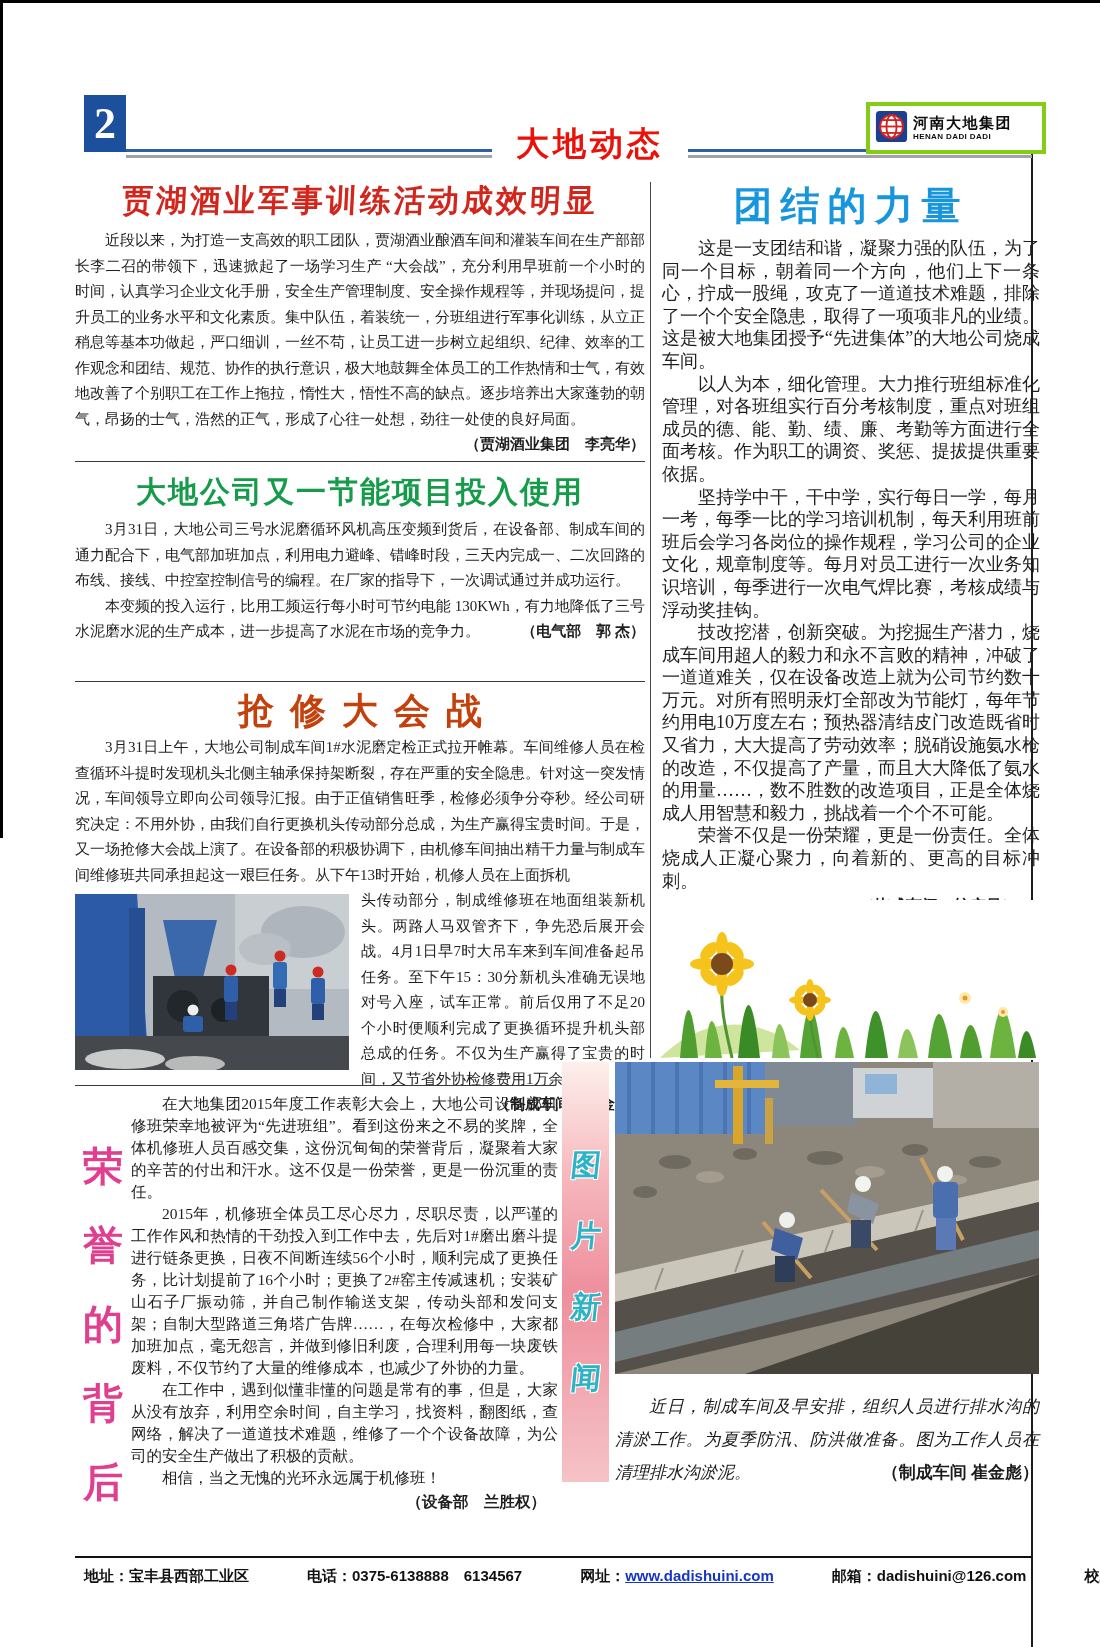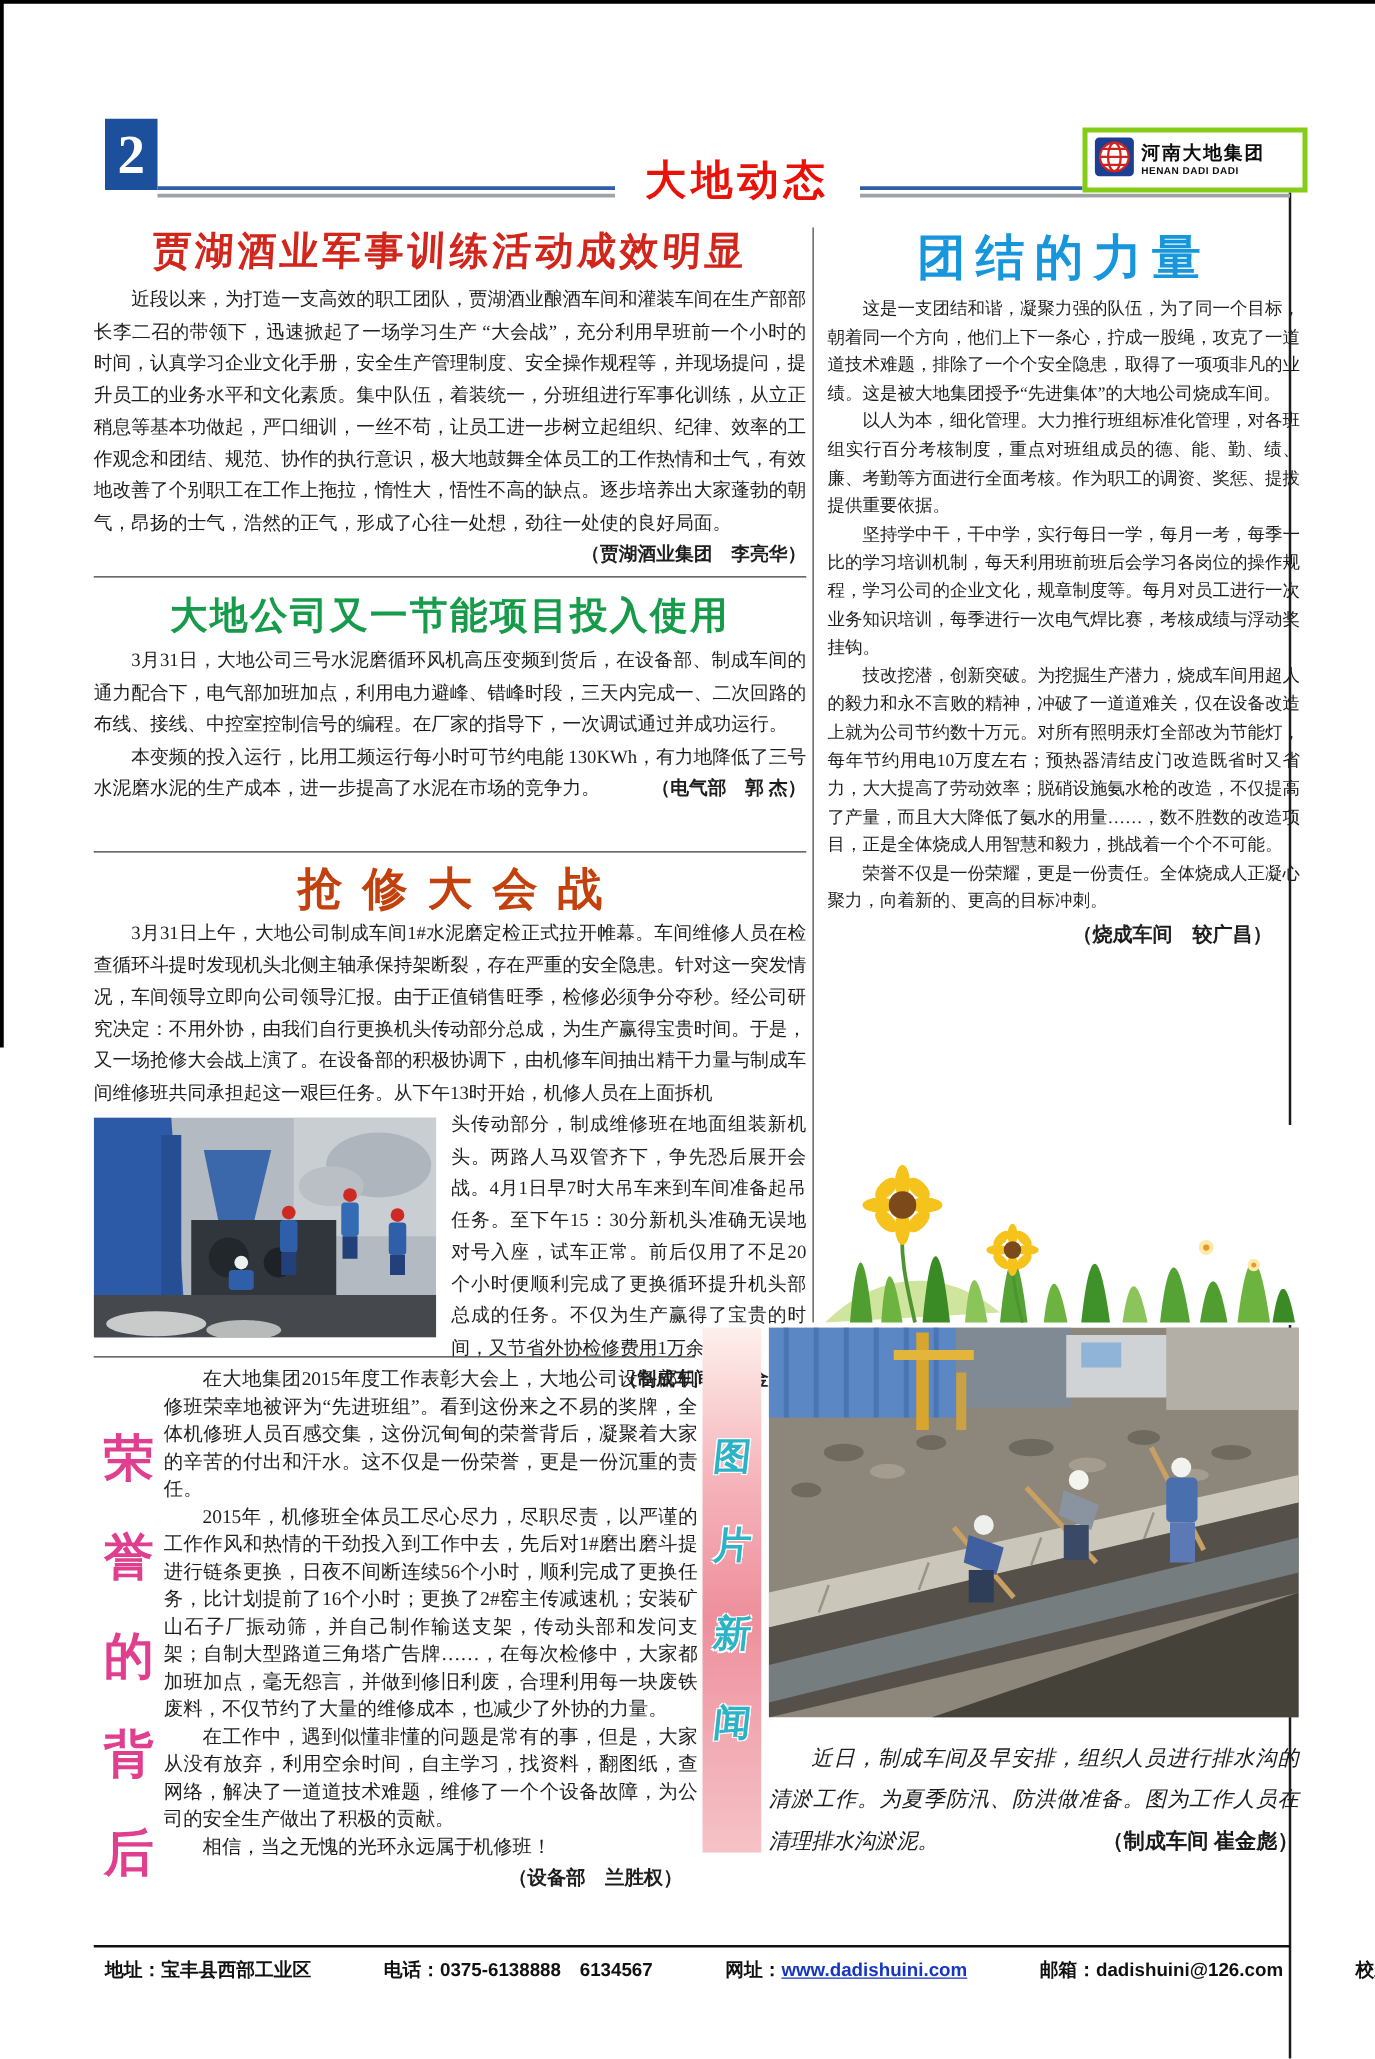--- a/index.html
+++ b/index.html
@@ -47,21 +47,21 @@
   .photo1{float:left;width:274px;height:176px;margin:6px 12px 2px 0;}
   .photo1 svg,.photo2 svg,.flowers svg{display:block;width:100%;height:100%;}
 
   
   .col-divider{left:650px;top:182px;width:1px;height:876px;background:#474747;}
 
   
   .r-title{left:662px;top:179px;width:378px;text-align:center;color:#1796dc;
            font:700 39px "Liberation Sans",sans-serif;letter-spacing:8px;}
   .r-body{left:662px;top:237px;width:378px;}
-  .r-body .para{font-size:14px;line-height:22.6px;}
+  .r-body .para{font-size:18px;line-height:22.6px;}
   .r-byline{text-align:right;padding-right:22px;font:700 16px "Liberation Sans",sans-serif;margin-top:4px;}
   .flowers{left:660px;top:900px;width:380px;height:160px;}
 
   
   .sep-3{left:75px;top:1085px;width:481px;}
   .bottom-left{left:75px;top:1093px;width:483px;display:flex;}
   .v-title{width:56px;display:flex;flex-direction:column;align-items:center;gap:24px;
            padding-top:46px;color:#e03e8e;font:700 40px "Liberation Serif",serif;}
   .bl-text{flex:1;}
   .bl-text .para{font-size:15.5px;line-height:22px;}

